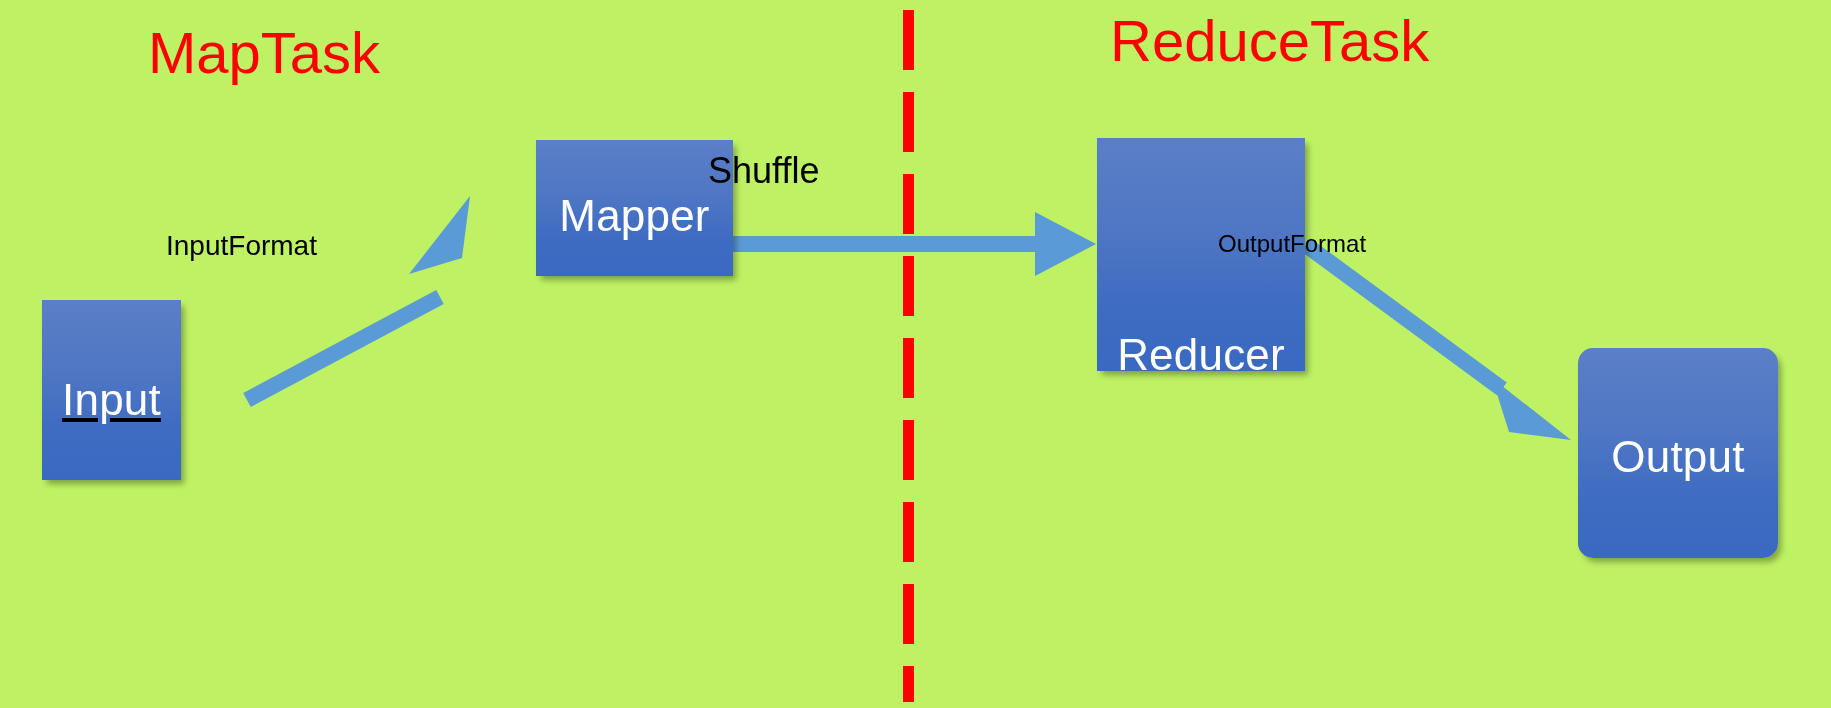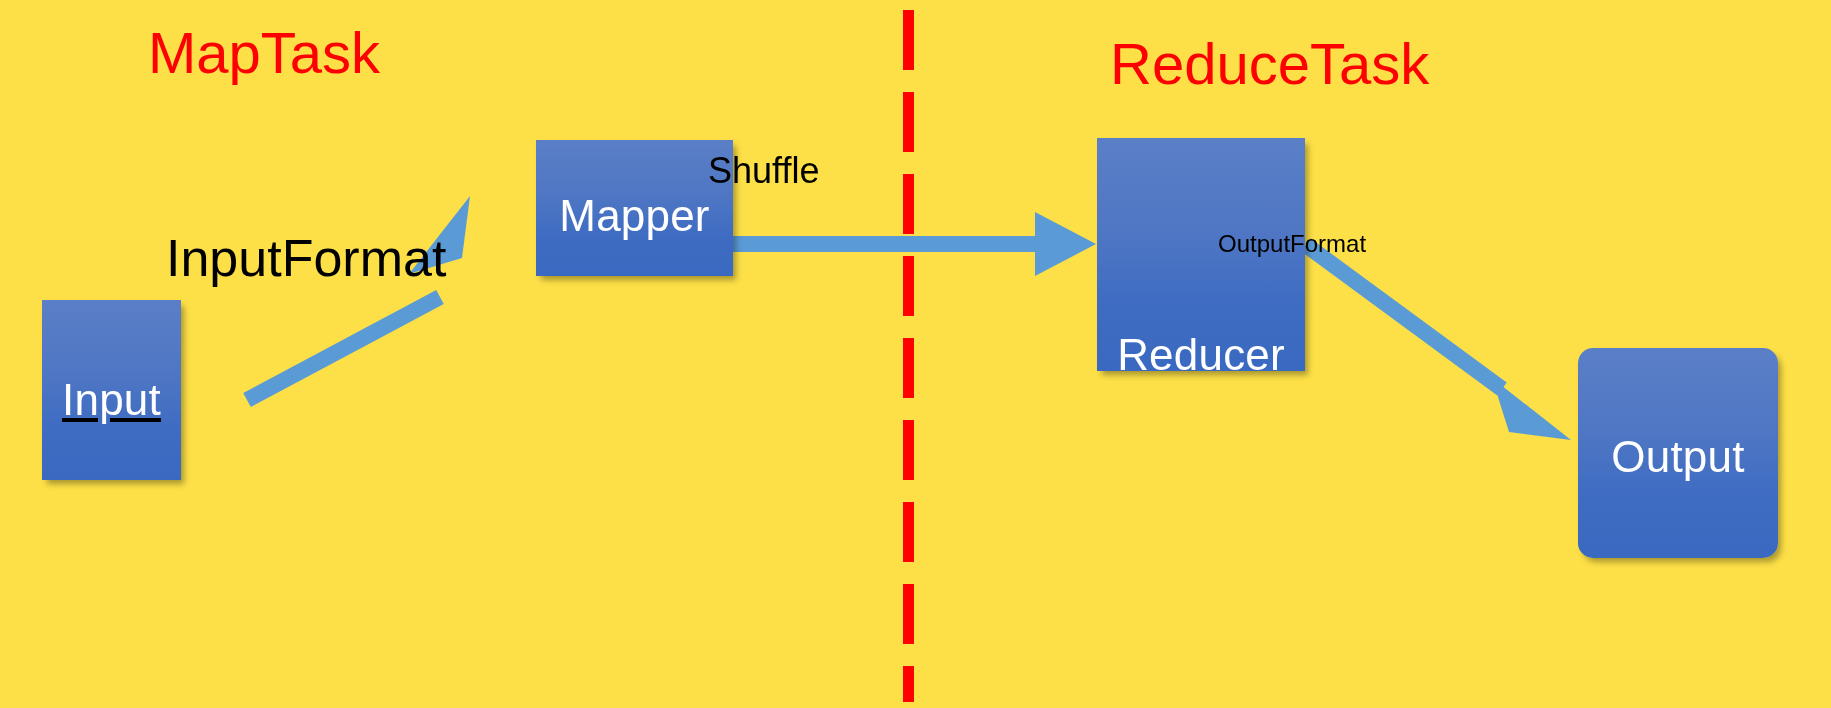--- a/index.html
+++ b/index.html
@@ -8,36 +8,36 @@
     padding: 0;
     background: #ffffff;
   }
   body {
     font-family: "Liberation Sans", sans-serif;
   }
   #canvas {
     position: relative;
     width: 1831px;
     height: 708px;
-    background: #fde047;
+    background: #bef264;
     overflow: hidden;
   }
 
   
   .section-title {
     position: absolute;
     font-family: "Liberation Sans", sans-serif;
     font-size: 58px;
     line-height: 1;
     color: #fe0000;
     white-space: nowrap;
     font-weight: 400;
   }
   #maptask-title  { left: 148px; top: 24px; }
-  #reducetask-title { left: 1110px; top: 35px; }
+  #reducetask-title { left: 1110px; top: 12px; }
 
   
   .proc-box {
     position: absolute;
     background: linear-gradient(to bottom, #5b7fc7 0%, #5077c4 38%, #3e6cc2 72%, #3a69c1 100%);
     box-shadow: 4px 5px 6px -1px rgba(0,0,0,0.33);
     display: flex;
     align-items: center;
     justify-content: center;
   }
@@ -61,21 +61,21 @@
   #box-output  .box-label { transform: translateY(4px); }
 
   
   .edge-label {
     position: absolute;
     font-family: "Liberation Sans", sans-serif;
     color: #000000;
     line-height: 1;
     white-space: nowrap;
   }
-  #label-inputformat  { left: 166px;  top: 232px; font-size: 52px; }
+  #label-inputformat  { left: 166px;  top: 232px; font-size: 28px; }
   #label-shuffle      { left: 708px;  top: 153px; font-size: 36px; }
   #label-outputformat { left: 1218px; top: 232px; font-size: 24px; }
 
   
   #arrow-layer {
     position: absolute;
     left: 0; top: 0;
     width: 1831px;
     height: 708px;
     pointer-events: none;

